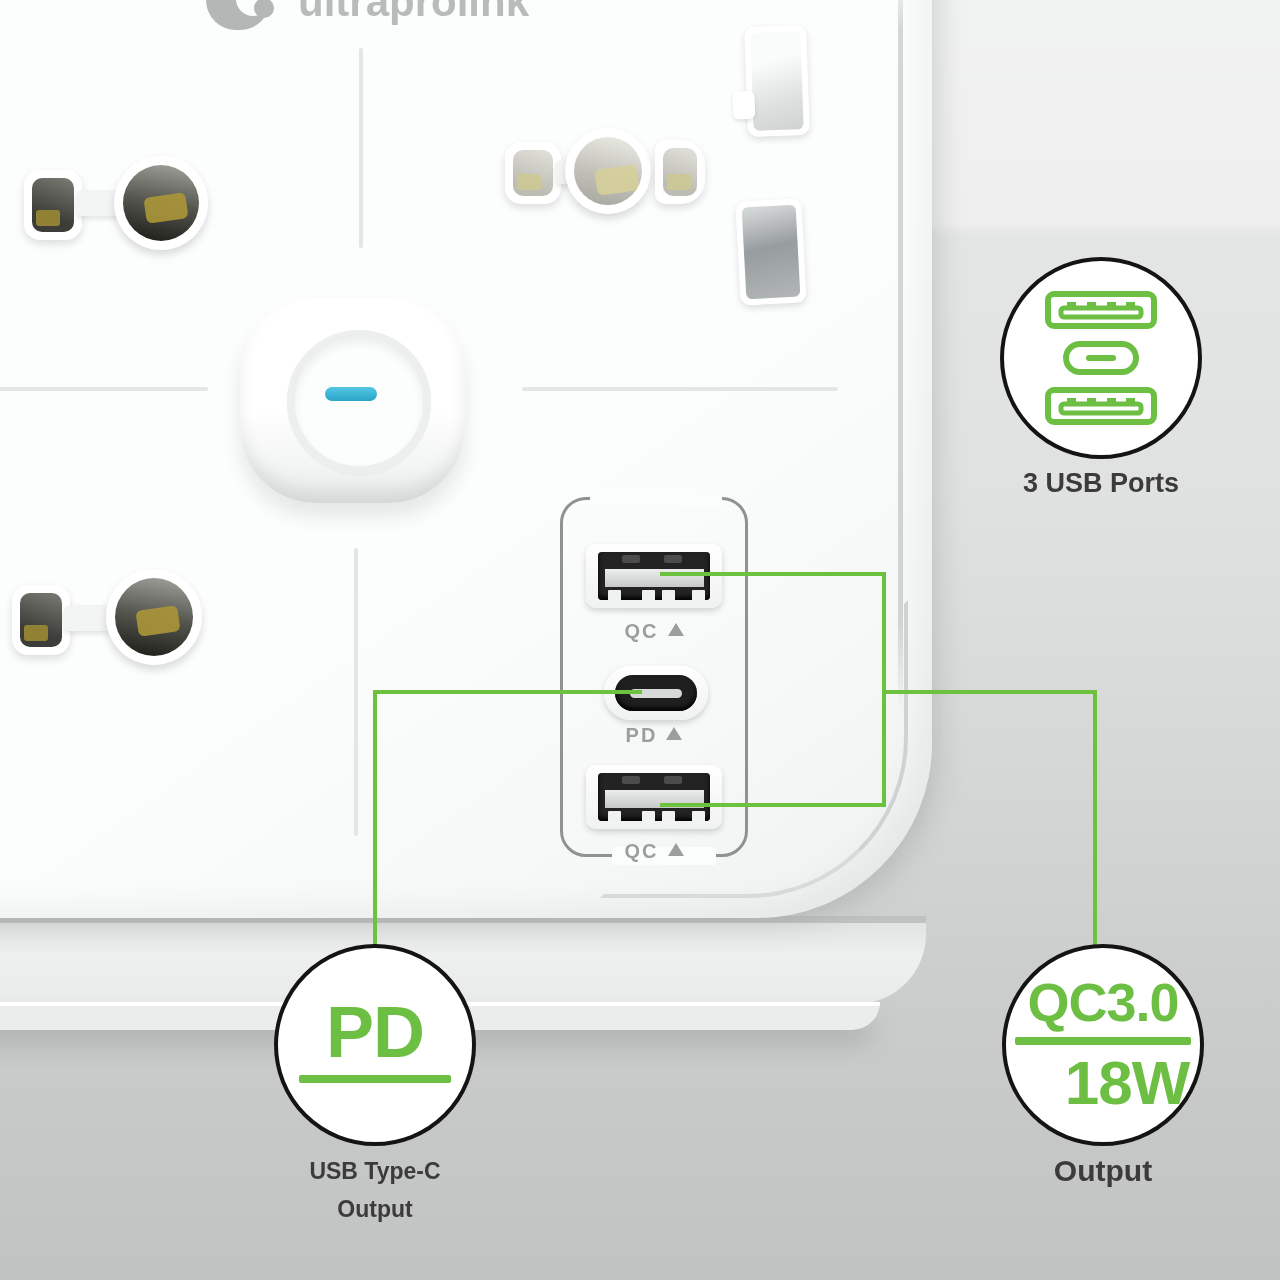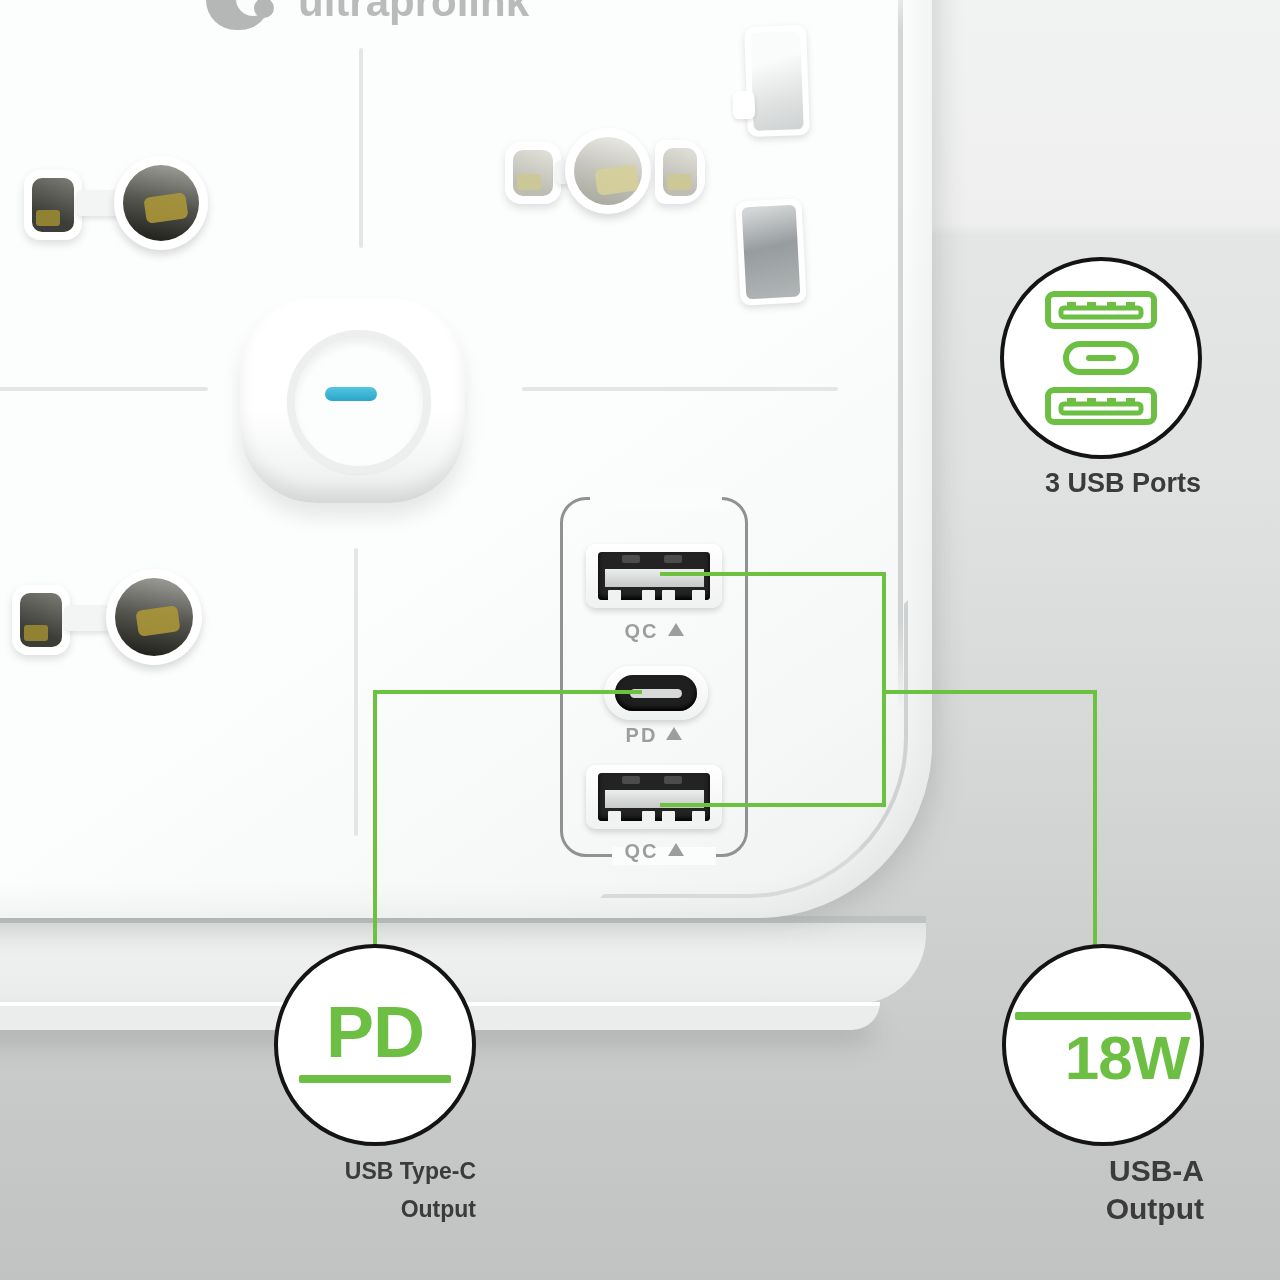--- a/index.html
+++ b/index.html
@@ -138,21 +138,21 @@
   .badgePD{left:274px;top:944px;width:202px;height:202px;}
   .badgeQC{left:1002px;top:944px;width:202px;height:202px;}
   .gtxt{color:#6dbf44;font-weight:800;line-height:.95;letter-spacing:-1px;}
   .pd-top{font-size:72px;}
   .pd-bot{font-size:62px;}
   .qc-top{font-size:54px;}
   .qc-bot{font-size:62px;margin-left:48px;}
   .gdiv{height:8px;background:#6dbf44;border-radius:2px;margin:9px 0;}
   .gdiv.pd{width:152px;}
   .gdiv.qc{width:176px;}
-  .cap{z-index:9;text-align:right;color:#3b3b3b;font-weight:700;}
+  .cap{z-index:9;text-align:center;color:#3b3b3b;font-weight:700;}
   .cap3{left:1001px;top:468px;width:200px;font-size:27px;}
   .capPD{left:274px;top:1152px;width:202px;font-size:23px;line-height:38px;}
   .capQC{left:1002px;top:1152px;width:202px;font-size:30px;line-height:38px;}
 </style>
 </head>
 <body>
 
 <div class="stage">
 
   <div class="abs band1"></div>
@@ -302,21 +302,21 @@
   <div class="abs badge badgePD">
     <div class="gtxt pd-top">PD</div>
     <div class="gdiv pd"></div>
   </div>
   <div class="abs cap capPD">
     <div>USB Type-C</div>
     <div>Output</div>
   </div>
 
   <div class="abs badge badgeQC">
+    <div class="gtxt qc-top">QC3.0</div>
     <div class="gdiv qc"></div>
     <div class="gtxt qc-bot">18W</div>
   </div>
   <div class="abs cap capQC">
-    <div>USB-A</div>
     <div>Output</div>
   </div>
 
 </div>
 
 </body></html>

